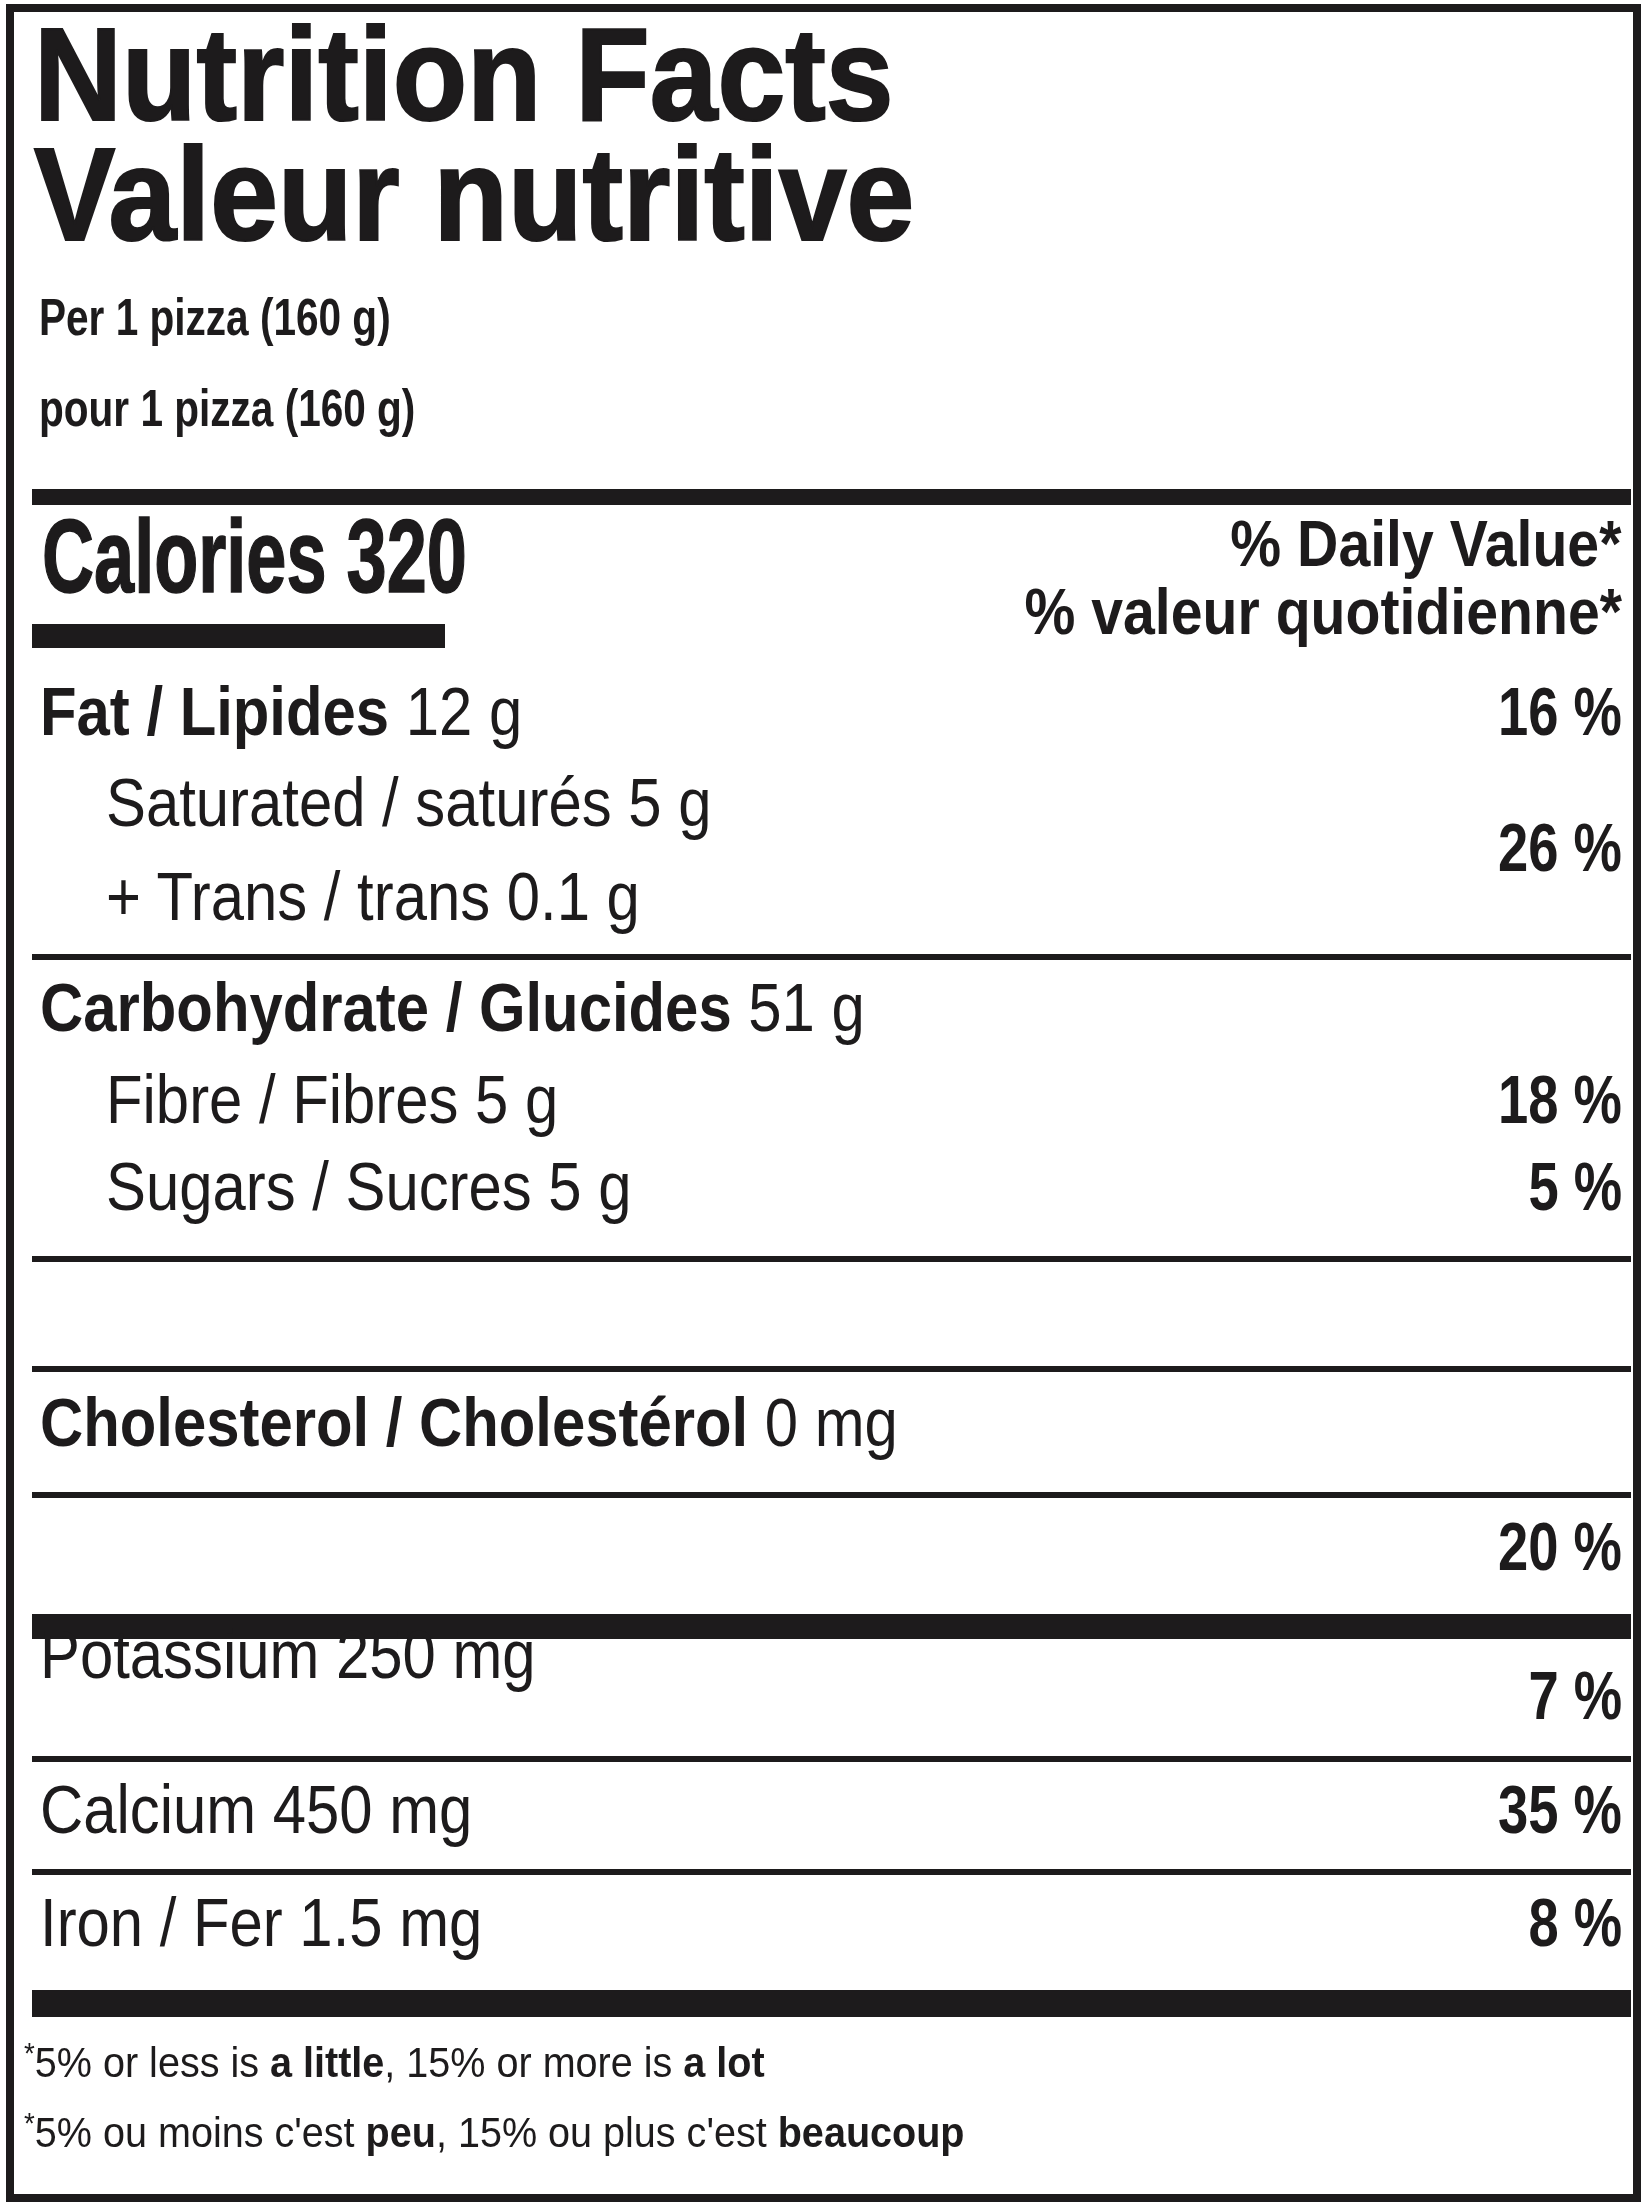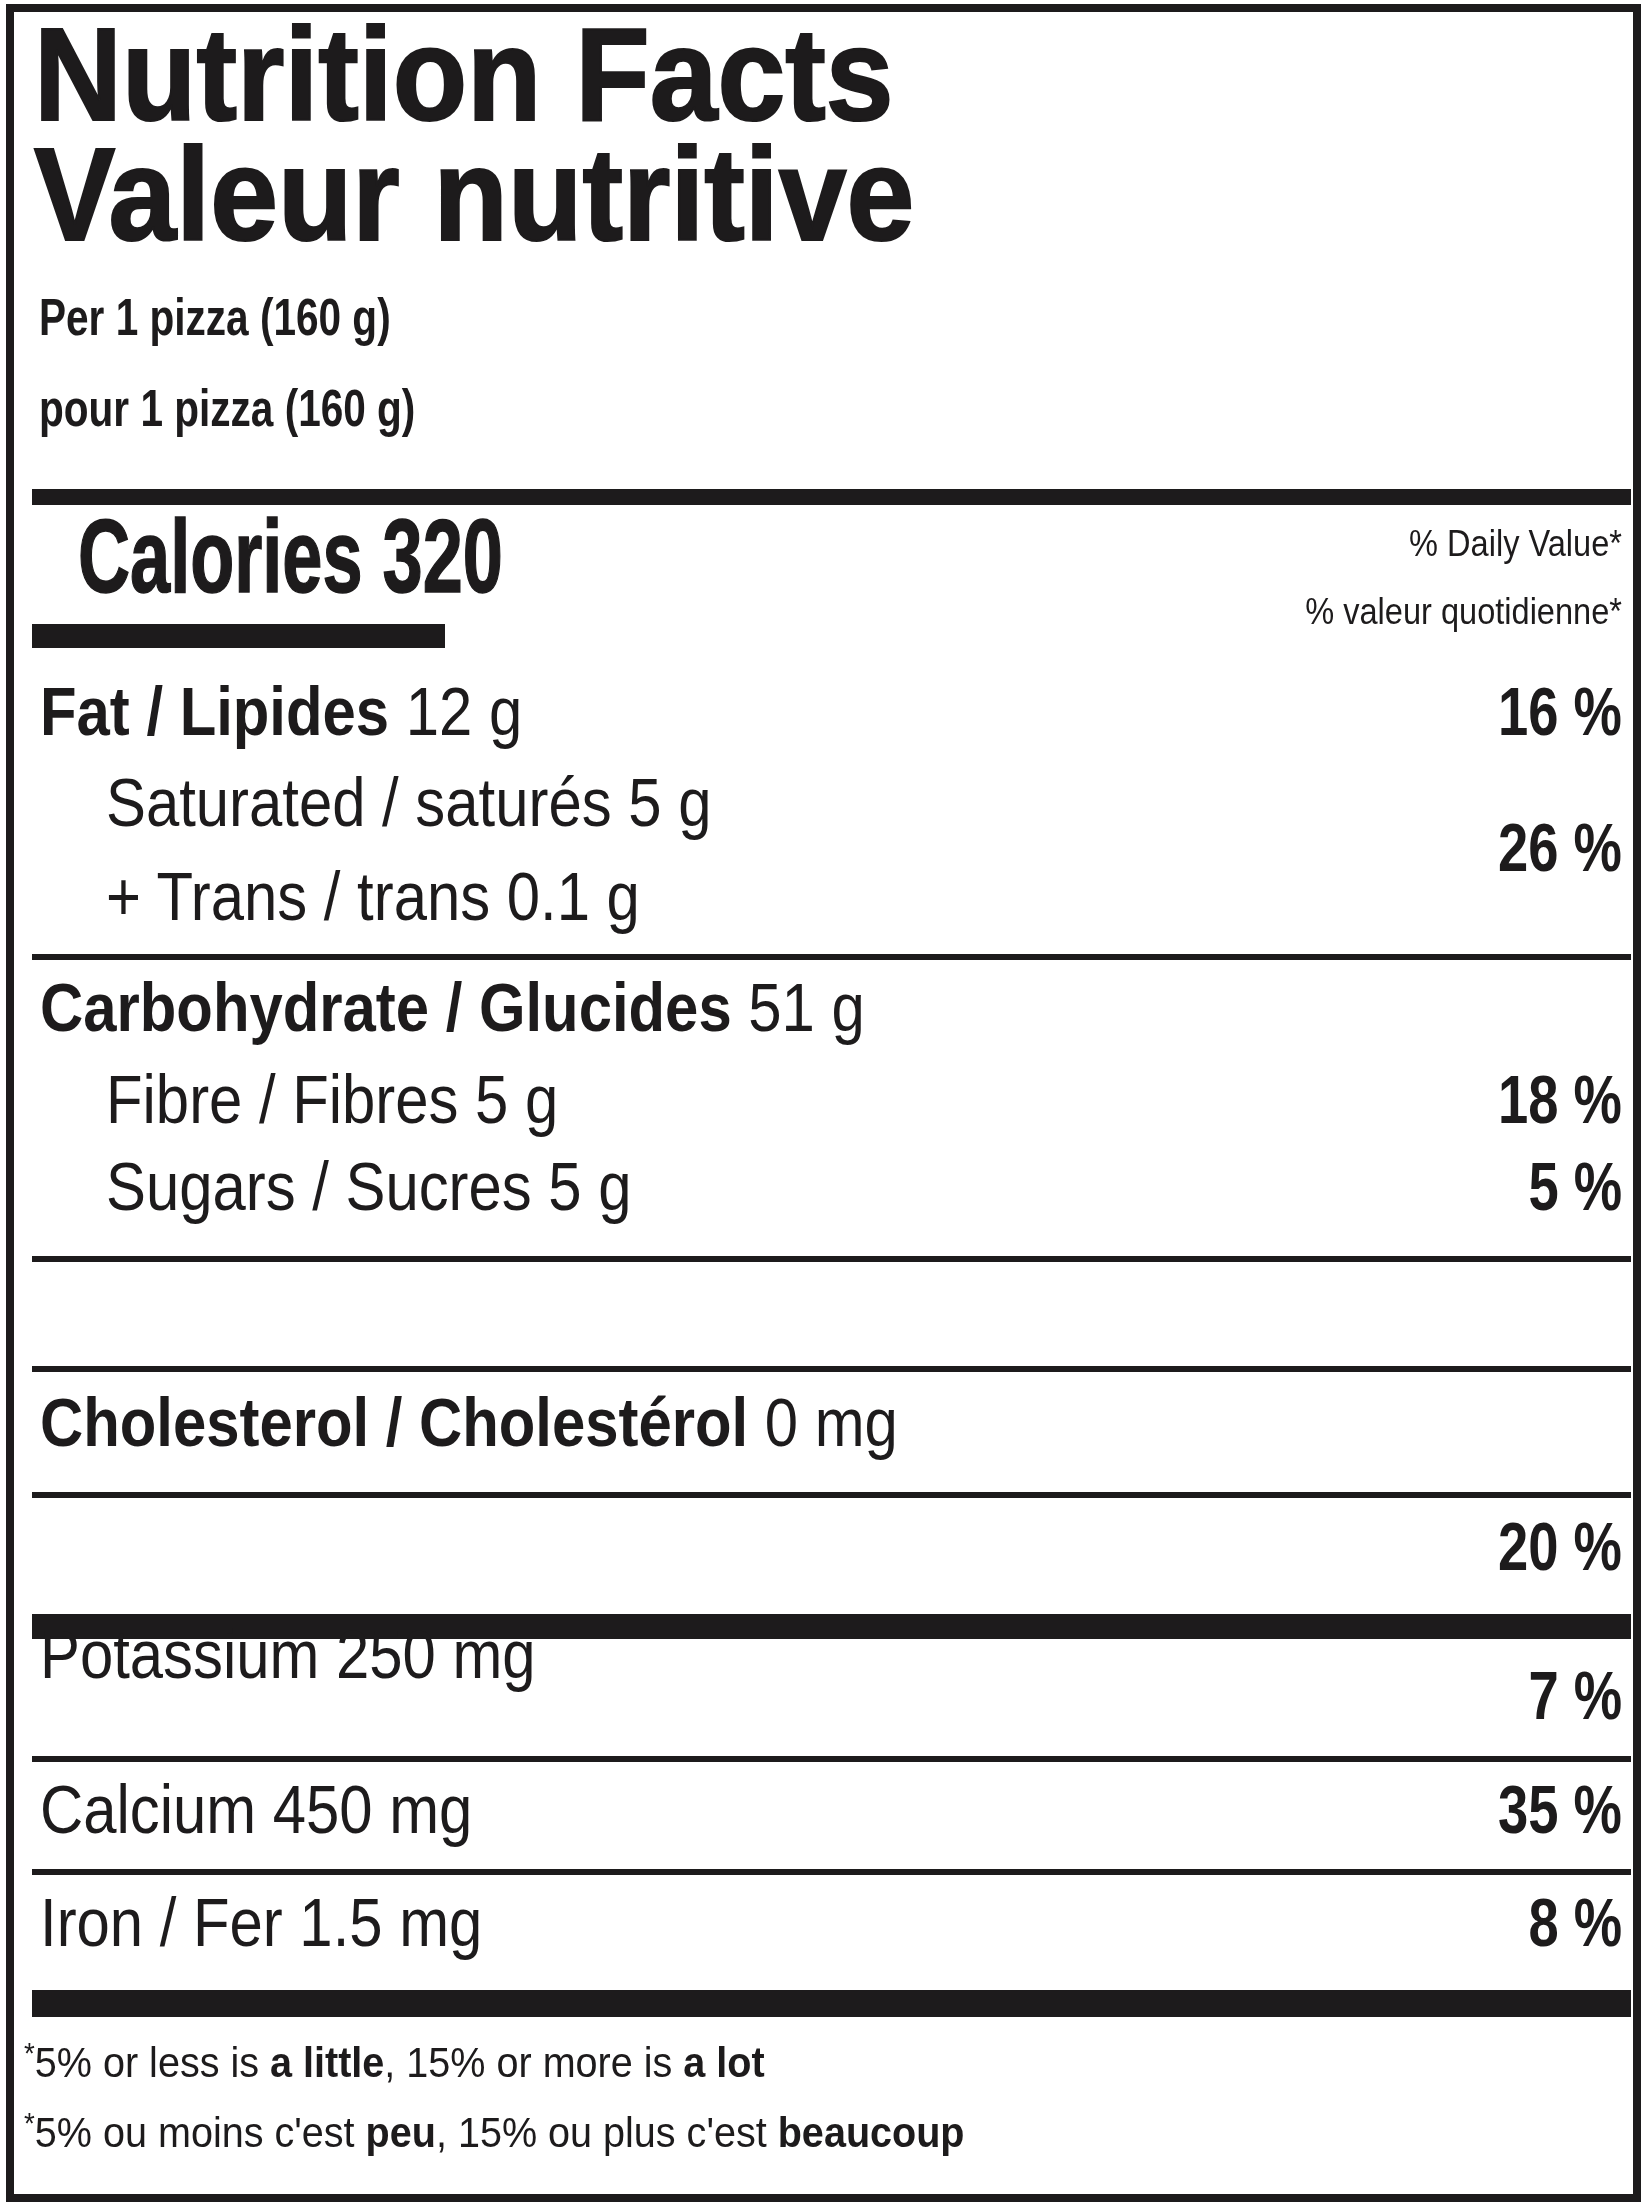--- a/index.html
+++ b/index.html
@@ -10,23 +10,23 @@
   }
   .line{position:absolute;white-space:nowrap;color:#1d1b1c;line-height:1;}
   .cx{display:inline-block;transform-origin:0 50%;}
   .cx-r{display:inline-block;transform-origin:100% 50%;}
   .right{right:11px;text-align:right;}
 
   .t-title{font-size:131px;font-weight:700;-webkit-text-stroke:2.2px #1d1b1c;}
   .k-title{transform:scaleX(0.93);}
   .t-serving{font-size:52px;font-weight:700;}
   .k-serving{transform:scaleX(0.78);}
-  .t-cal{font-size:103px;font-weight:700;margin-left:36px;-webkit-text-stroke:1.5px #1d1b1c;}
+  .t-cal{font-size:103px;font-weight:700;-webkit-text-stroke:1.5px #1d1b1c;}
   .k-cal{transform:scaleX(0.70);}
-  .t-dv{font-size:37px;font-weight:400;line-height:68px;}
+  .t-dv{font-size:65px;font-weight:700;line-height:68px;}
   .k-dv{transform:scaleX(0.88);}
   .t-row{font-size:68px;font-weight:400;}
   .t-row b{font-weight:700;}
   .k-row{transform:scaleX(0.88);}
   .t-pct{font-size:68px;font-weight:700;}
   .k-pct{transform:scaleX(0.80);}
   .t-fn{font-size:43px;font-weight:400;}
   .t-fn b{font-weight:700;}
   .k-fn{transform:scaleX(0.92);}
   .fn-star{font-size:70%;vertical-align:0.45em;}

